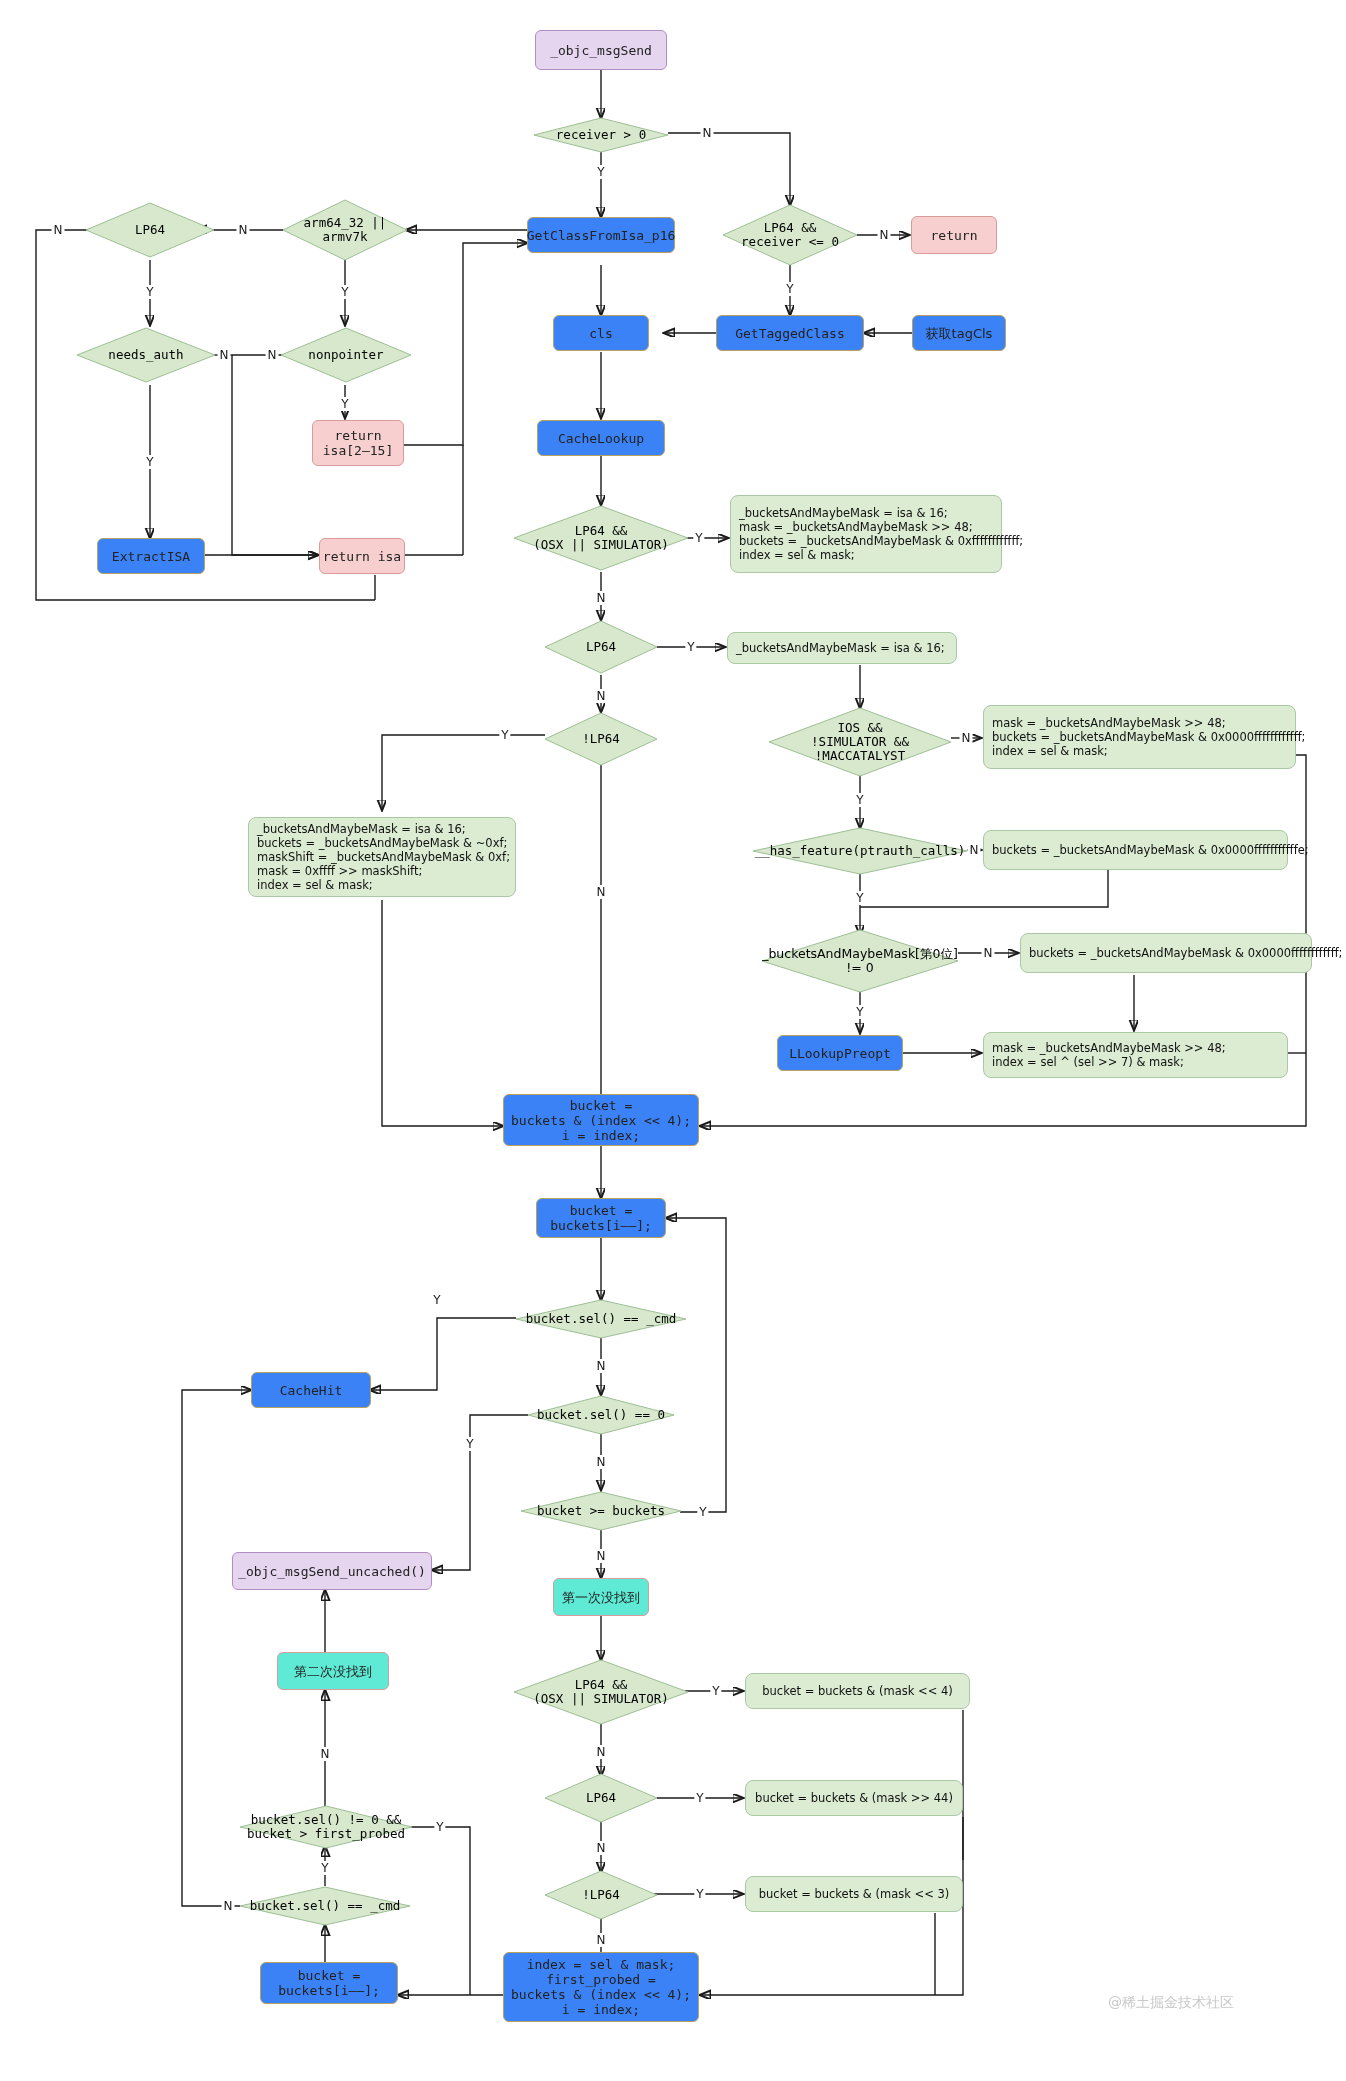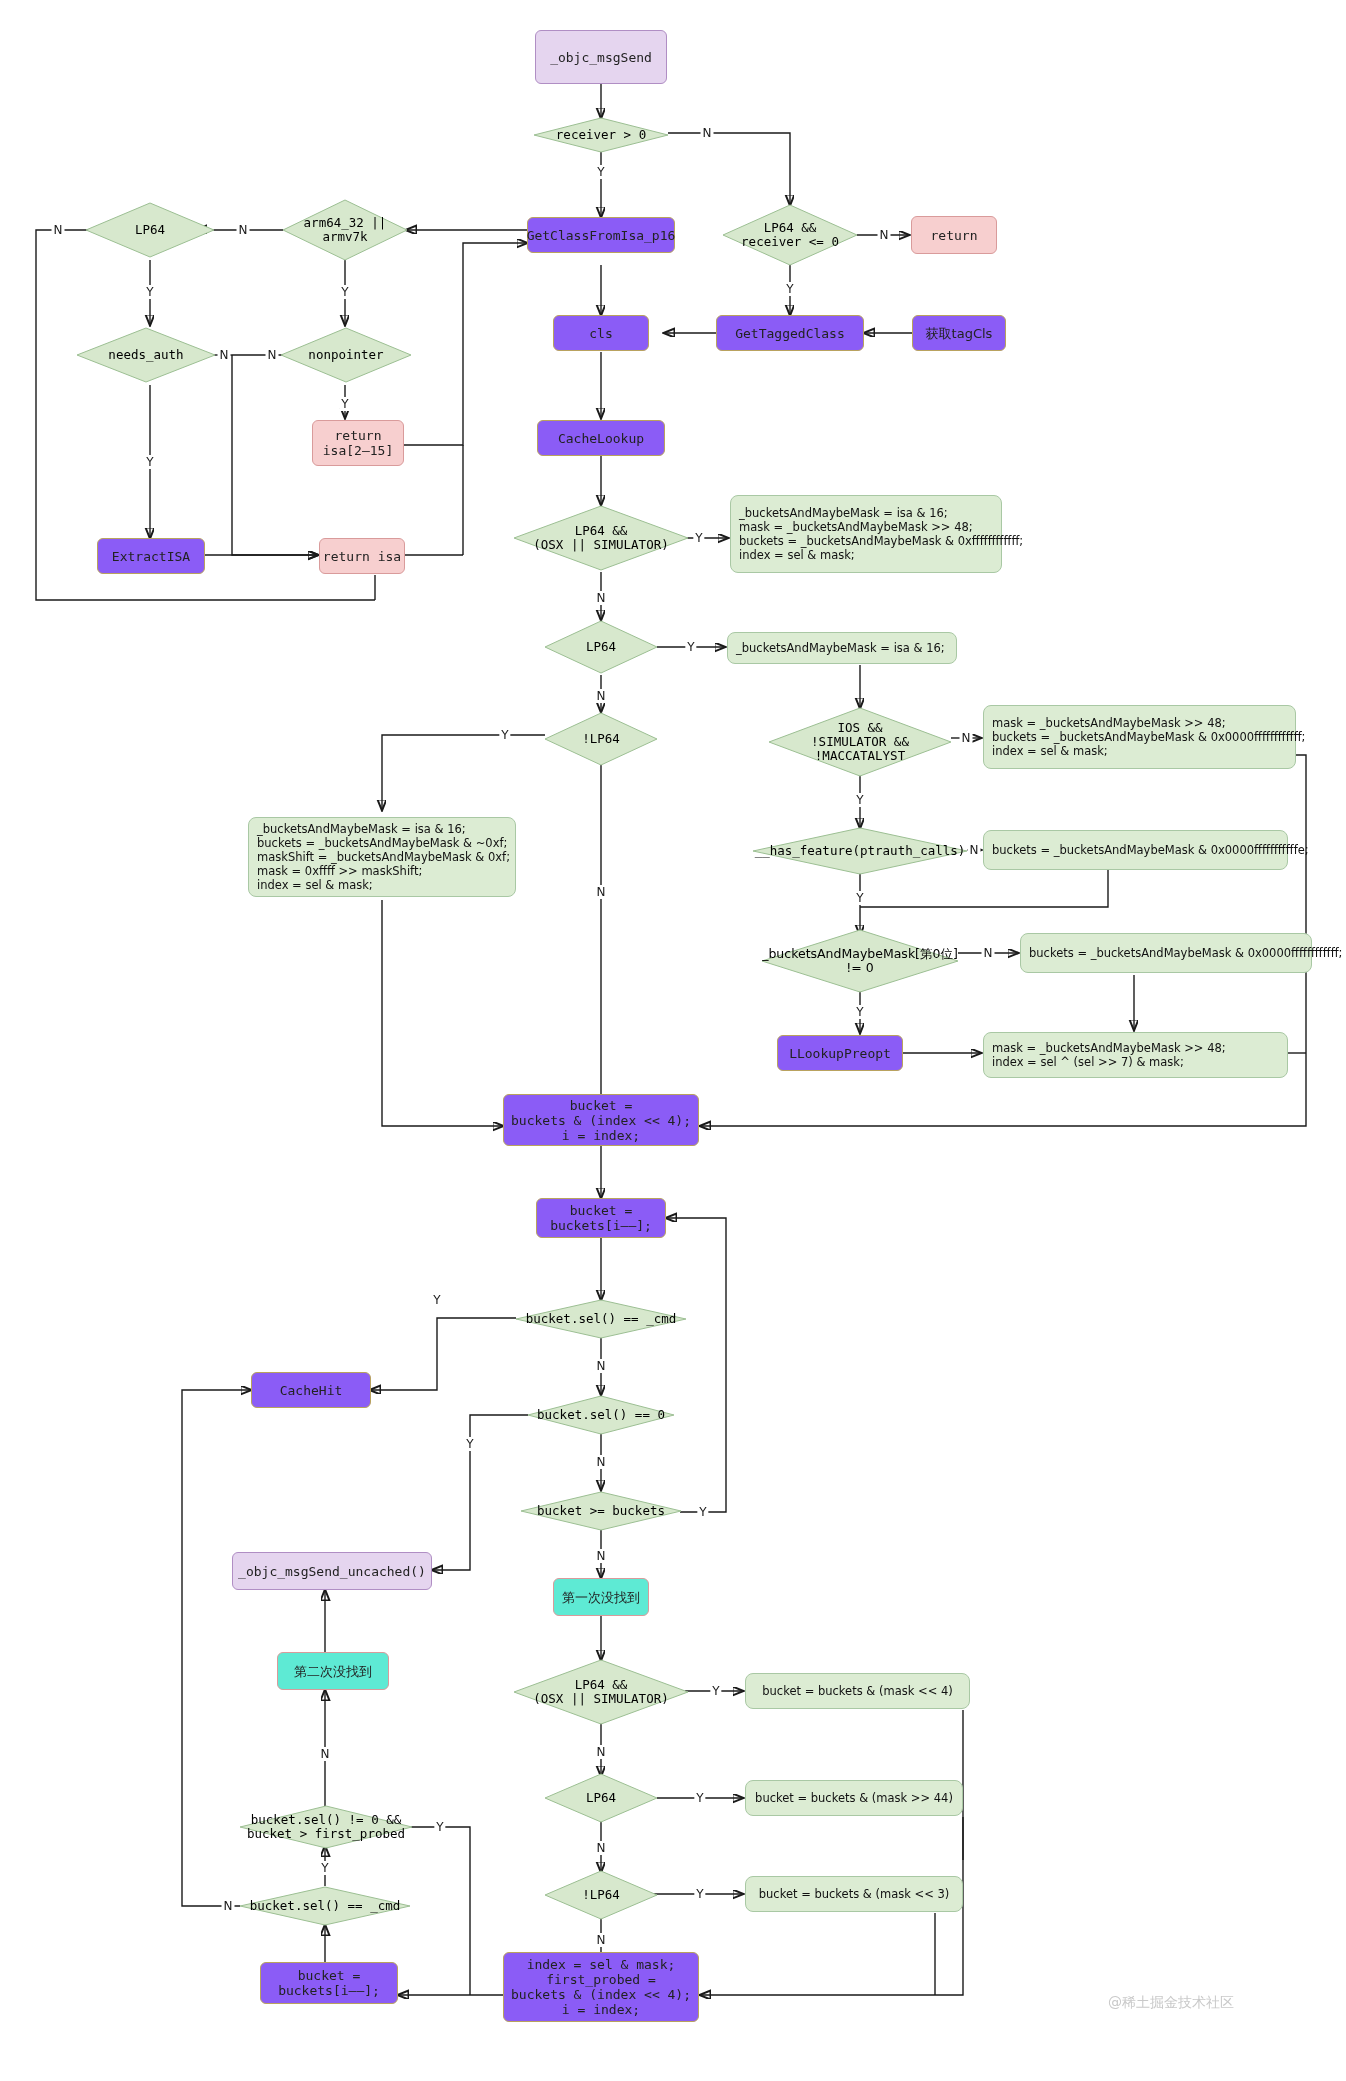--- a/index.html
+++ b/index.html
@@ -1,21 +1,21 @@
 <!DOCTYPE html>
 <html><head>
 <meta charset="utf-8">
 <style>
   html,body{margin:0;padding:0;background:#ffffff;}
   body{font-family:"DejaVu Sans Mono","Liberation Mono",monospace;}
   #canvas{position:relative;width:1346px;height:2081px;background:#fff;overflow:hidden;}
   .node{position:absolute;box-sizing:border-box;display:flex;align-items:center;justify-content:center;text-align:center;}
 
   
-  .rect{border-radius:6px;border:1px solid #b9a25e;background:#8b5cf6;color:#222;
+  .rect{border-radius:6px;border:1px solid #b9a25e;background:#3b82f6;color:#222;
         font-family:"DejaVu Sans Mono","Liberation Mono",monospace;font-size:13px;line-height:15px;
         white-space:pre;padding:4px 8px;}
   .rect.purple{background:#e5d5ef;border-color:#b08ec4;}
   .rect.red{background:#f7cfcf;border-color:#d99b9b;}
   .rect.redsm{background:#5eead4;border-color:#d99b9b;font-family:"DejaVu Sans","Liberation Sans",sans-serif;font-size:13px;}
   .rect.han{font-family:"DejaVu Sans","Liberation Sans",sans-serif;font-size:13px;}
 
   
   .note{position:absolute;box-sizing:border-box;border-radius:8px;border:1px solid #a9c8a4;
         background:#dcecd3;color:#111;font-family:"DejaVu Sans","Liberation Sans",sans-serif;
@@ -219,21 +219,21 @@
   <div class="elabel" style="left:601px;top:1752px;">N</div>
   <div class="elabel" style="left:700px;top:1798px;">Y</div>
   <div class="elabel" style="left:601px;top:1848px;">N</div>
   <div class="elabel" style="left:700px;top:1894px;">Y</div>
   <div class="elabel" style="left:601px;top:1940px;">N</div>
   <div class="elabel" style="left:228px;top:1906px;">N</div>
   <div class="elabel" style="left:325px;top:1868px;">Y</div>
   <div class="elabel" style="left:440px;top:1827px;">Y</div>
   <div class="elabel" style="left:325px;top:1754px;">N</div>
 
-  <div class="node rect purple" style="left:535px;top:30px;width:132px;height:54px;">
+  <div class="node rect purple" style="left:535px;top:30px;width:132px;height:40px;">
     <span>_objc_msgSend</span>
   </div>
 
   <div class="dia" style="left:534px;top:118px;width:134px;height:34px;">
     <svg width="134" height="34">
         <polygon points="67,0 134,17 67,34 0,17" fill="#d7e8cd" stroke="#9cbf93" stroke-width="1"></polygon>
       </svg>
     <div class="dtext">receiver &gt; 0</div>
   </div>
 

